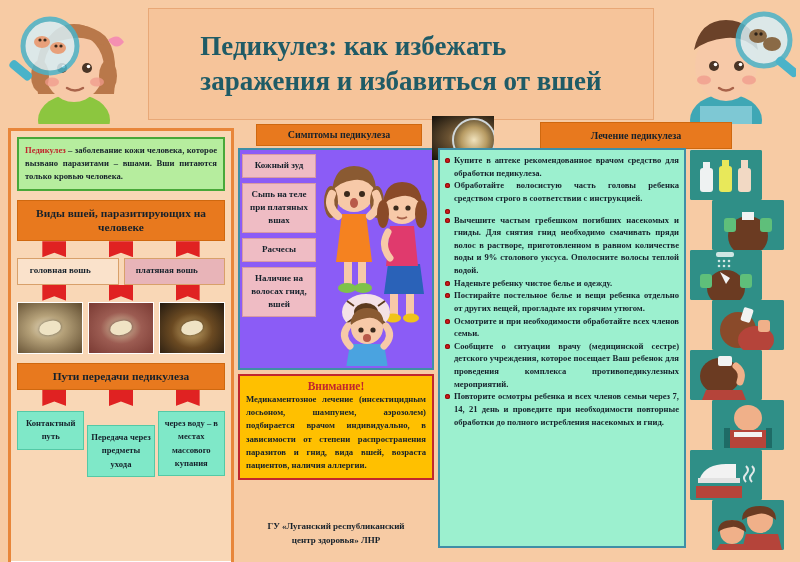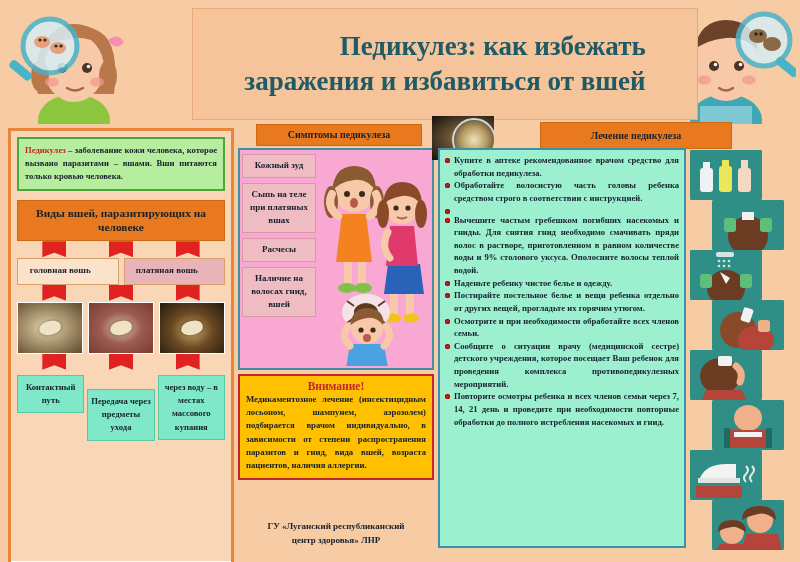--- a/index.html
+++ b/index.html
@@ -11,22 +11,21 @@
   .poster{
     position:relative;width:800px;height:562px;
     background:#f7cba4;
     box-sizing:border-box;
   }
   
   .title-bar{
     position:absolute;left:148px;top:8px;width:504px;height:110px;
     background:#f6c49a;border:1px solid #e8a877;
     display:flex;align-items:center;justify-content:center;
-    text-align:right;
-    margin-left:44px;
+    text-align:left;
   }
   .title-bar .t{
     font-size:27px;font-weight:bold;color:#1f5b66;line-height:1.28;
     font-family:"Liberation Serif", serif;
   }
   
   .kid-left{position:absolute;left:4px;top:2px;width:142px;height:122px;}
   .kid-right{position:absolute;left:660px;top:2px;width:136px;height:122px;}
 
   
@@ -87,21 +86,21 @@
   .col-mid{
     position:absolute;left:238px;top:128px;width:196px;height:424px;
   }
   .mid-head{
     position:absolute;left:18px;top:-4px;width:160px;
     background:#e8791e;border:1px solid #cf680f;text-align:center;
     font-weight:bold;font-size:10px;color:#16212b;padding:4px 2px 5px 2px;
   }
   .mid-body{
     position:absolute;left:0;top:20px;width:196px;height:222px;
-    background:#f9a8d4;border:2px solid #3f8fa6;box-sizing:border-box;padding-left:24px;
+    background:#8b5cf6;border:2px solid #3f8fa6;box-sizing:border-box;padding-left:24px;
   }
   .sym-list{position:absolute;left:2px;top:4px;width:74px;}
   .sym{
     background:#efbcc4;border:1px solid #d79aa4;margin-bottom:5px;
     text-align:center;font-weight:bold;font-size:9px;color:#16212b;
     padding:4px 2px 5px 2px;line-height:1.45;
   }
   .sym-art{position:absolute;left:78px;top:2px;width:114px;height:214px;}
   .warn{
     position:absolute;left:0;top:246px;width:196px;
@@ -260,20 +259,21 @@
           <span class="louse-shape"></span>
         </div>
       <div class="photo p1">
           <span class="louse-shape"></span>
         </div>
       <div class="photo p2">
           <span class="louse-shape"></span>
         </div>
     </div>
 
+    <div class="sec-head">Пути передачи педикулеза</div>
 
     <div class="arrow-row">
       <span class="arrow"></span>
       <span class="arrow"></span>
       <span class="arrow"></span>
     </div>
 
     <div class="paths-row">
       <div class="path-cell">Контактный путь</div>
       <div class="path-cell mid">Передача через предметы ухода</div>

